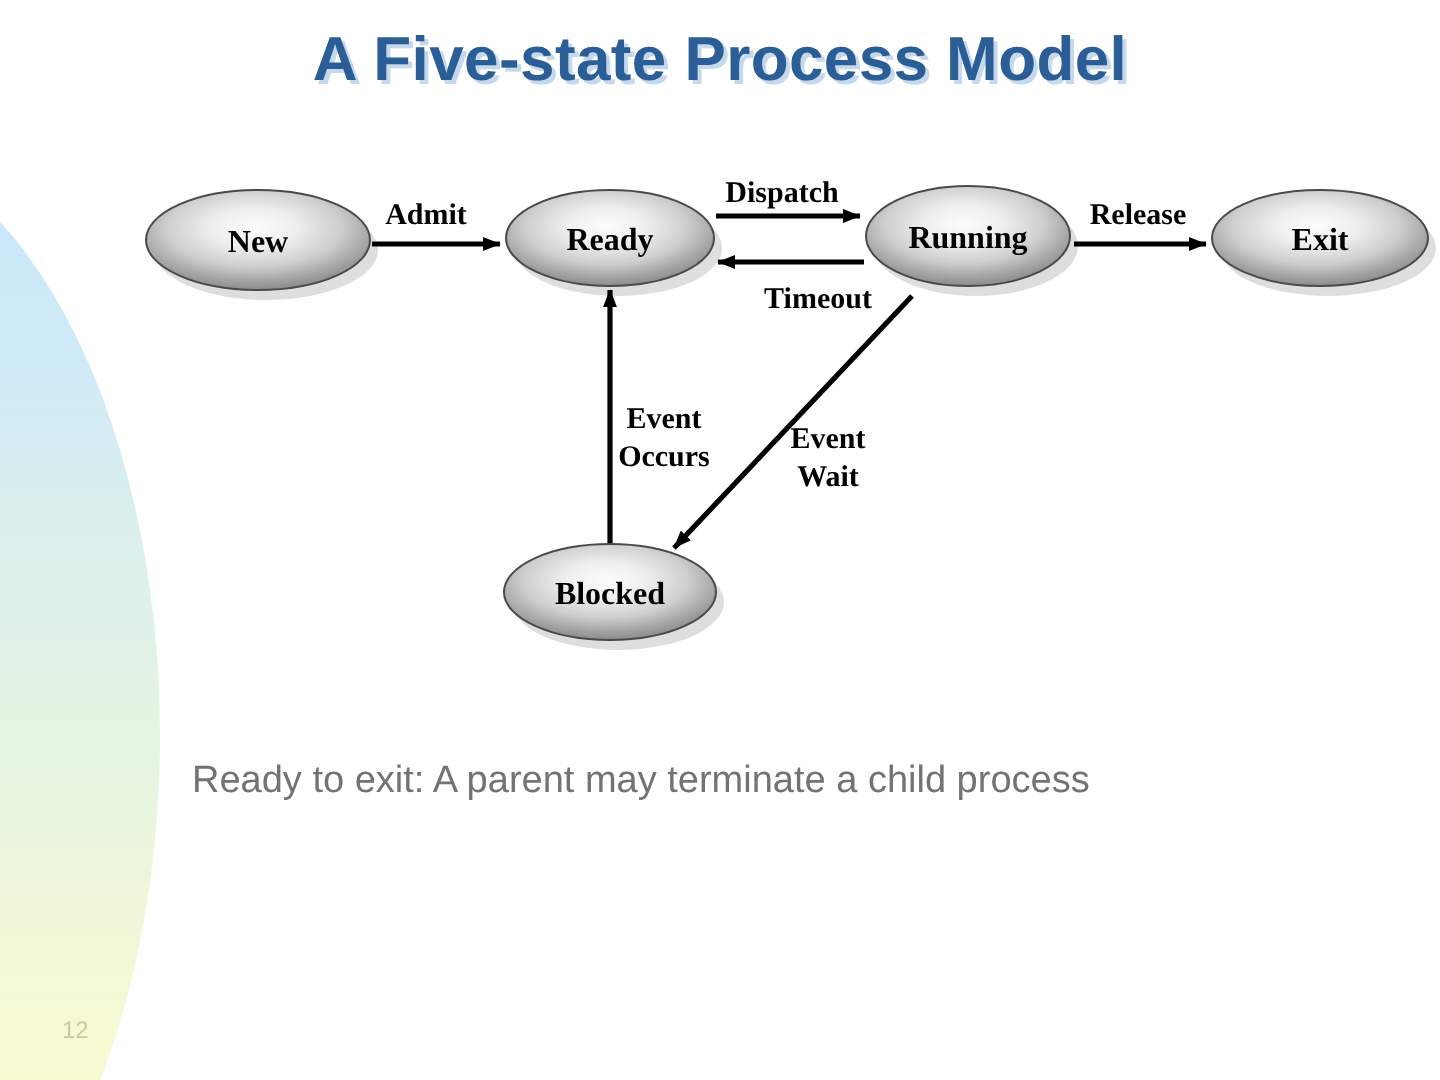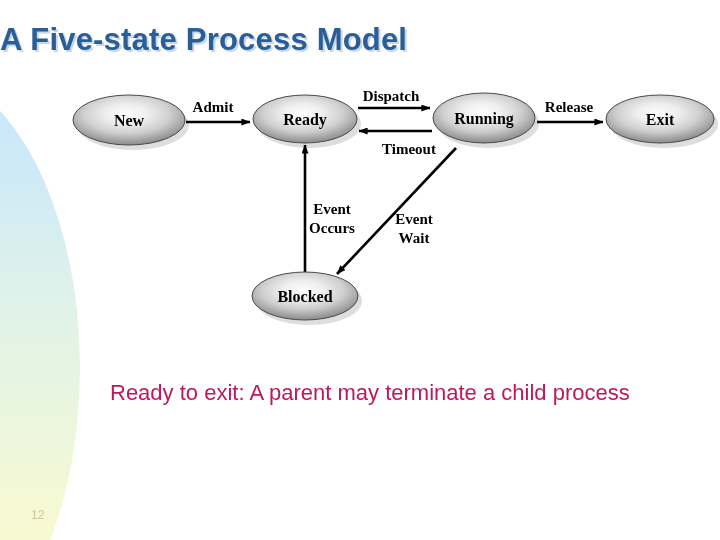--- a/index.html
+++ b/index.html
@@ -37,23 +37,23 @@
                  #f3f8d6 70%,
                  #fcfbc9 88%,
                  #fdfcc9 100%);
     pointer-events: none;
   }
 
   
   #title {
     position: absolute;
     left: 0;
-    top: 22px;
+    top: 12px;
     width: 720px;
-    text-align: left;
+    text-align: center;
     font-family: "Liberation Sans", sans-serif;
     font-weight: bold;
     font-size: 31px;
     letter-spacing: 0.2px;
     color: #2b5d96;
     text-shadow: 2px 2px 0 #c6d9ec;
     white-space: nowrap;
   }
 
   
@@ -76,26 +76,26 @@
   .edge-label {
     font-family: "Liberation Serif", serif;
     font-weight: bold;
     font-size: 15px;
     fill: #000000;
   }
 
   
   #caption {
     position: absolute;
-    left: 110px;
+    left: 96px;
     top: 380px;
     width: 600px;
     font-family: "Liberation Sans", sans-serif;
-    font-size: 22px;
-    color: #be185d;
+    font-size: 19px;
+    color: #737373;
     white-space: nowrap;
   }
 
   
   #page-number {
     position: absolute;
     left: 31px;
     top: 508px;
     font-family: "Liberation Sans", sans-serif;
     font-size: 12px;

